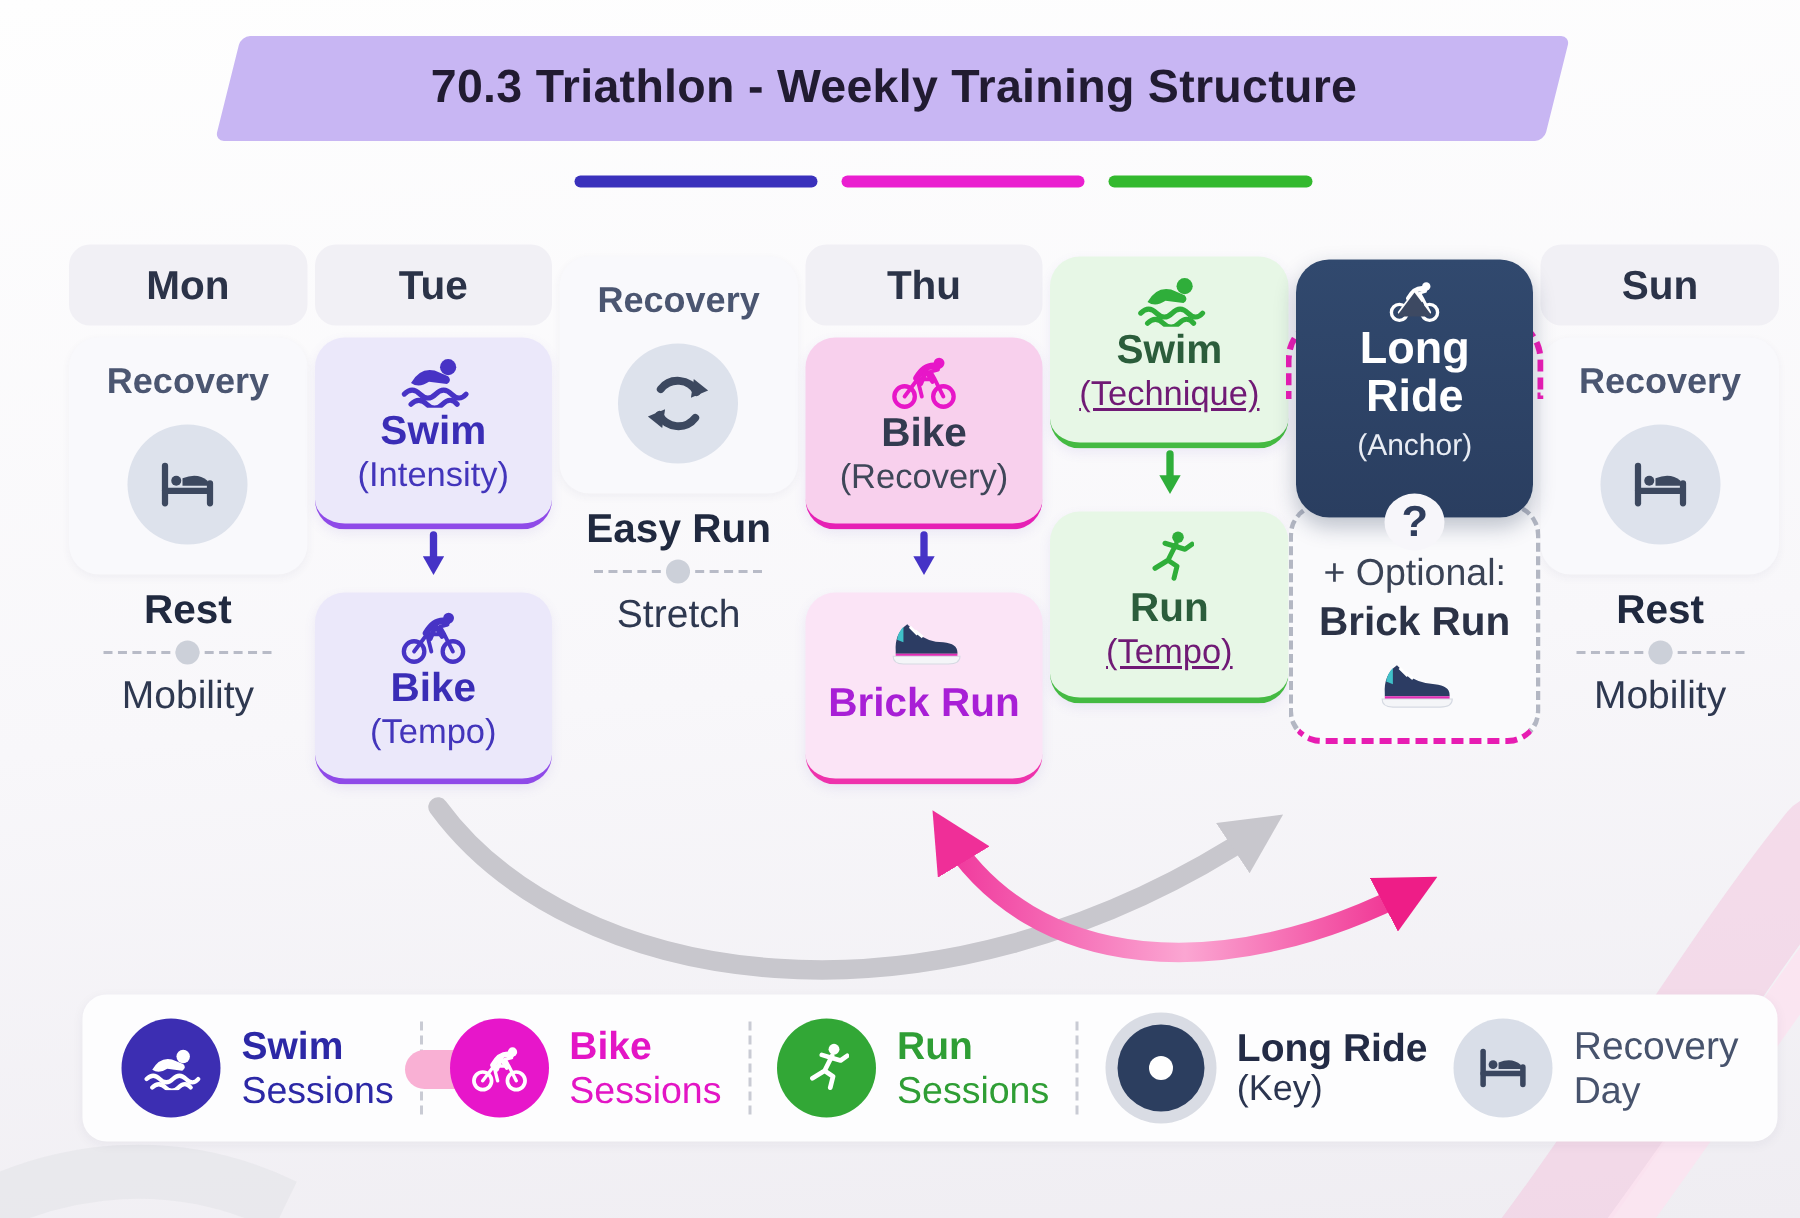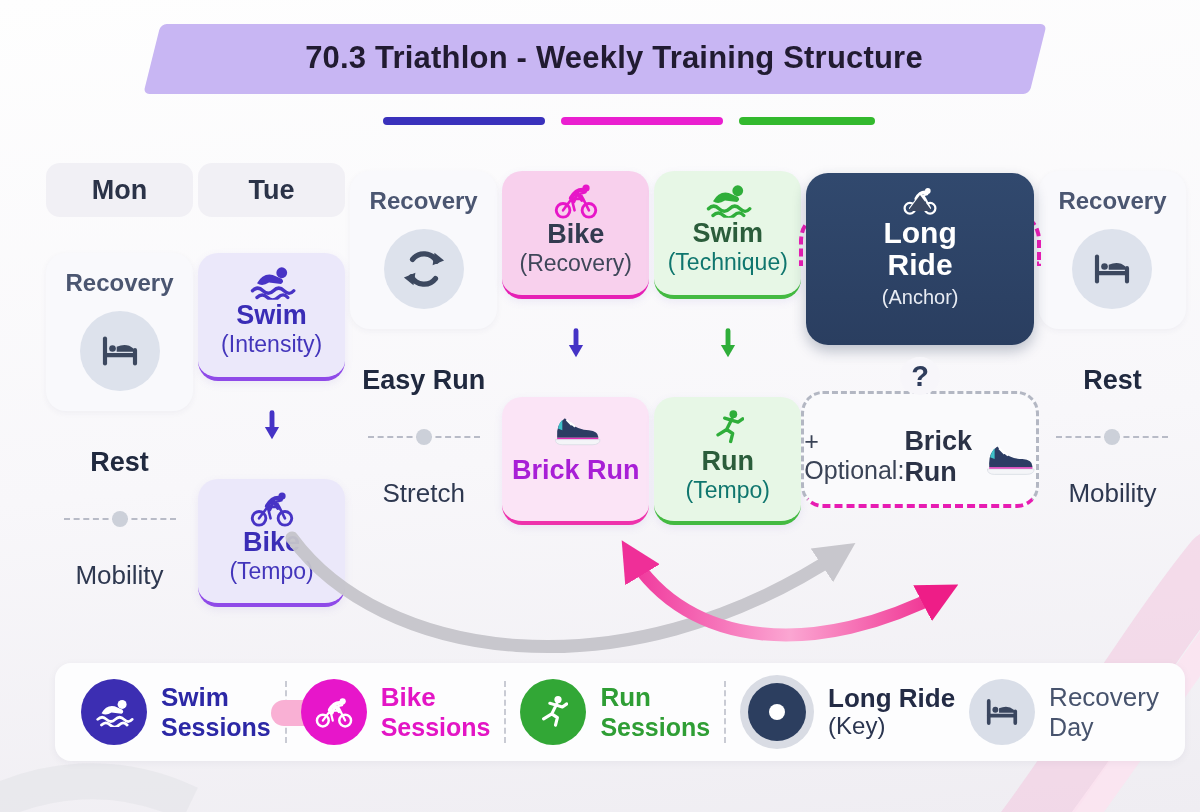--- a/index.html
+++ b/index.html
@@ -5,33 +5,33 @@
   html,body{margin:0;padding:0;}
   body{font-family:"Liberation Sans","DejaVu Sans",sans-serif;}
   .canvas{position:relative;width:1200px;height:812px;overflow:hidden;
     background:linear-gradient(175deg,#fefefe 0%,#f8f7fa 55%,#efedf2 100%);}
   svg{display:block;}
   .defs{position:absolute;width:0;height:0;overflow:hidden;}
 
   
   .banner-shape{position:absolute;left:152px;top:24px;width:886px;height:70px;
     background:#c8b6f3;transform:skewX(-14deg);border-radius:6px;}
-  .banner-title{position:absolute;left:184px;top:40px;width:860px;text-align:center;
+  .banner-title{position:absolute;left:166px;top:40px;width:860px;text-align:center;
     font-size:31px;font-weight:700;color:#211b31;letter-spacing:.2px;}
 
   
   .bar{position:absolute;top:117px;height:8px;border-radius:4px;}
   .bar.b1{left:383px;width:162px;background:#3a31bc;}
   .bar.b2{left:561px;width:162px;background:#ea1fd0;}
   .bar.b3{left:739px;width:136px;background:#33b92e;}
 
   
   .grid{position:absolute;left:46px;top:163px;width:1140px;display:grid;
     grid-template-columns:repeat(7,1fr);column-gap:5px;z-index:3;}
-  .col{position:relative;display:flex;flex-direction:column;align-items:center;gap:28px;}
+  .col{position:relative;display:flex;flex-direction:column;align-items:center;}
   .day-head{width:100%;height:54px;background:#f1f0f5;border-radius:14px;
     display:flex;align-items:center;justify-content:center;
     font-size:27px;font-weight:700;color:#2b3348;}
 
   
   .rec-card{margin-top:8px;width:100%;background:#f9f9fc;border-radius:20px;
     padding:16px 0 20px;display:flex;flex-direction:column;align-items:center;
     box-shadow:0 2px 6px rgba(60,60,100,.05);}
   .rec-heading{font-size:24px;font-weight:600;color:#4b5671;}
   .rec-circle{margin-top:14px;width:80px;height:80px;border-radius:50%;
@@ -51,21 +51,21 @@
   .card.indigo{background:#ebe8fa;border-bottom:4px solid #8f4ae8;color:#4733c5;}
   .card.indigo .card-title{color:#3a2db6;}
   .card.indigo .card-sub{color:#4335bb;}
   .card.pink1{background:#f8d0ed;border-bottom:4px solid #e620b5;color:#e716c8;}
   .card.pink1 .card-title{color:#333b50;}
   .card.pink1 .card-sub{color:#3f4759;}
   .card.pink2{background:#fbe4f6;border-bottom:4px solid #ee32ac;padding-top:16px;}
   .card.pink2 .card-title{color:#a81fd6;margin-top:6px;}
   .card.green{background:#e7f7e6;border-bottom:4px solid #44ba42;color:#2fae3a;}
   .card.green .card-title{color:#2b5d3b;}
-  .card.green .card-sub{color:#0f766e;}
+  .card.green .card-sub{color:#701a75;text-decoration:underline;}
   .varrow{height:32px;margin:1px 0;}
   .varrow.vindigo{color:#4533c6;}
   .varrow.vgreen{color:#2fae3a;}
 
   
   .sat-caret{position:absolute;top:32px;left:50%;transform:translateX(-50%);
     width:0;height:0;border-left:12px solid transparent;border-right:12px solid transparent;
     border-bottom:16px solid #3d4962;z-index:5;}
   .sat-gap{position:absolute;top:44px;left:50%;transform:translateX(-50%);
     width:48px;height:14px;background:#f7f6fa;z-index:2;}
@@ -76,36 +76,36 @@
     background:linear-gradient(180deg,#31496e,#2a3e60);border-radius:22px;
     display:flex;flex-direction:column;align-items:center;padding:14px 0 12px;
     box-sizing:border-box;box-shadow:0 6px 14px rgba(30,45,80,.28);color:#fff;}
   .navy-title{width:120px;text-align:center;font-size:30px;font-weight:800;line-height:1.08;color:#fff;margin-top:2px;}
   .navy-sub{font-size:20px;color:#e8ecf4;margin-top:4px;}
   .qmark{position:relative;z-index:4;margin:-16px auto -10px;width:40px;height:38px;
     border-radius:50%;background:#f7f6fa;display:flex;align-items:center;justify-content:center;
     font-size:29px;font-weight:800;color:#2f3d5c;}
   .opt-card{position:relative;z-index:2;margin-top:-22px;width:calc(100% + 10px);
     border:3px dashed #b3b7c3;border-bottom:4px dashed #e71cb2;border-radius:22px;
-    background:#fafafc;display:flex;flex-direction:row;align-items:center;
+    background:#fafafc;display:flex;flex-direction:column;align-items:center;
     padding:30px 0 16px;box-sizing:border-box;}
   .opt-prefix{font-size:25px;color:#3a4356;}
   .opt-label{font-size:27px;font-weight:800;color:#2b3246;margin-top:2px;}
 
   
   .legend{position:absolute;left:55px;top:663px;width:1130px;height:98px;
     background:#fdfdfe;border-radius:16px;box-shadow:0 2px 8px rgba(40,40,80,.05);
     display:flex;align-items:center;justify-content:space-between;
     padding:0 26px;box-sizing:border-box;z-index:3;}
   .litem{display:flex;align-items:center;}
   .lcircle{width:66px;height:66px;border-radius:50%;display:flex;align-items:center;
     justify-content:center;flex:0 0 auto;}
   .ltext{margin-left:14px;display:flex;flex-direction:column;line-height:1.12;}
   .ltext .l1{font-size:26px;font-weight:700;}
-  .ltext .l2{font-size:25px;font-weight:700;}
+  .ltext .l2{font-size:25px;font-weight:400;}
   .ldiv{width:0;height:62px;border-left:2px dashed #c9cbd4;}
   .c-swim{background:#3c2eb2;color:#fff;}
   .t-swim .l1,.t-swim .l2{color:#2c28a6;}
   .c-bike{background:#e716ca;color:#fff;position:relative;z-index:1;}
   .bike-wrap{position:relative;}
   .bike-pill{position:absolute;left:-30px;top:21px;width:58px;height:26px;border-radius:14px;background:#f9b0d4;}
   .t-bike .l1,.t-bike .l2{color:#e315c5;}
   .c-run{background:#32a736;color:#fff;}
   .t-run .l1,.t-run .l2{color:#2f9e35;}
   .lr-outer{width:74px;height:74px;border-radius:50%;background:#d9dce4;
@@ -247,20 +247,23 @@
         </div>
       </div>
       <div class="rec-primary">Easy Run</div>
       <div class="rec-div">
           <span class="dot"></span>
         </div>
       <div class="rec-secondary">Stretch</div>
     </div>
 
     <div class="col">
+      <div class="day-head">
+        <span>Thu</span>
+      </div>
       <div class="card pink1">
         <span>
           <svg width="46" height="36" viewBox="0 0 64 50">
               <use href="#sym-bike"></use>
             </svg>
         </span>
         <div class="card-title">Bike</div>
         <div class="card-sub">(Recovery)</div>
       </div>
       <span class="varrow vindigo">
@@ -323,20 +326,23 @@
         <div class="opt-label">Brick Run</div>
         <span style="margin-top:8px">
           <svg width="54" height="38" viewBox="0 0 60 42">
               <use href="#sym-sneaker"></use>
             </svg>
         </span>
       </div>
     </div>
 
     <div class="col">
+      <div class="day-head">
+        <span>Sun</span>
+      </div>
       <div class="rec-card">
         <div class="rec-heading">Recovery</div>
         <div class="rec-circle">
           <svg width="40" height="32" viewBox="0 0 48 38">
               <use href="#sym-bed"></use>
             </svg>
         </div>
       </div>
       <div class="rec-primary">Rest</div>
       <div class="rec-div">

